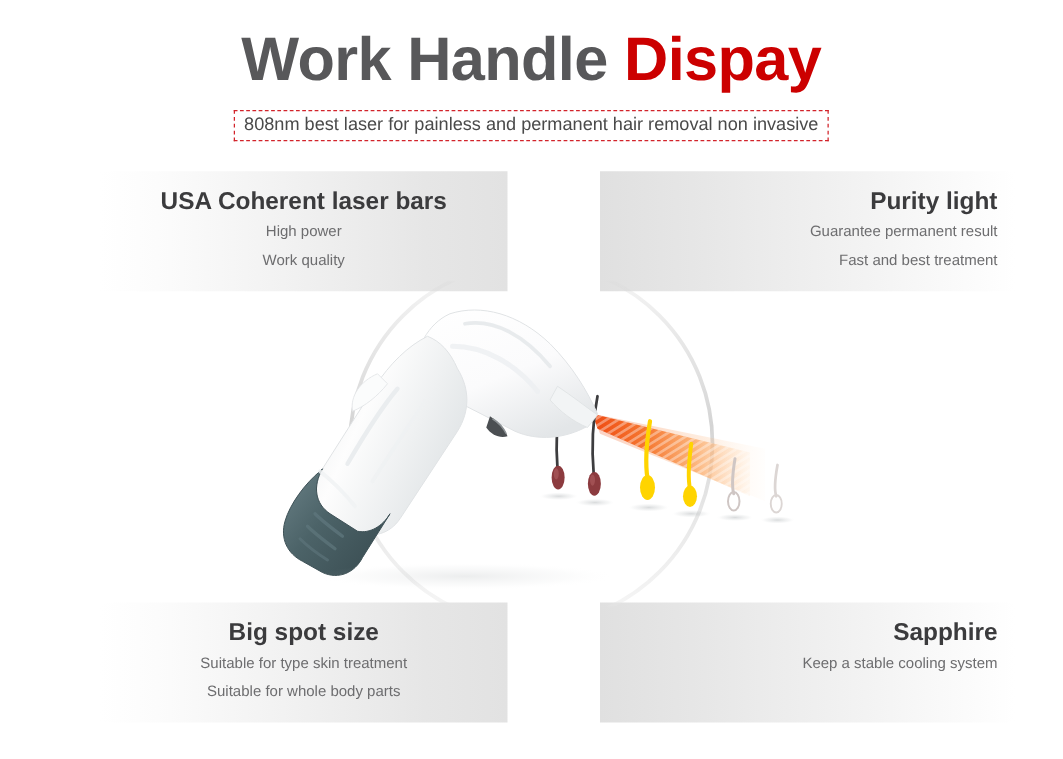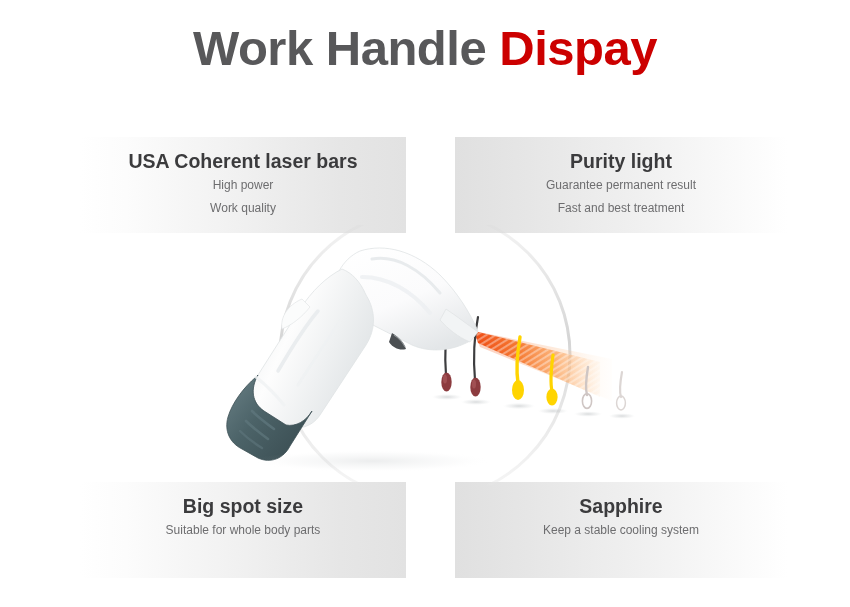--- a/index.html
+++ b/index.html
@@ -83,23 +83,23 @@
     width: 326px;
     text-align: center;
     background: linear-gradient(to right,
                 #ffffff 0%, #fcfcfc 14%, #f2f2f2 45%, #e6e6e6 80%, #e2e2e2 100%);
   }
   #panel-tl { top: 137px; }
   #panel-bl { top: 482px; }
 
   
   #panel-tr, #panel-br {
-    left: 455px;
+    left: 480px;
     width: 332px;
-    text-align: center;
+    text-align: right;
     background: linear-gradient(to right,
                 #e0e0e0 0%, #e6e6e6 22%, #f0f0f0 55%, #fafafa 85%, #ffffff 100%);
   }
   #panel-tr { top: 137px; }
   #panel-br { top: 482px; }
 
   
   #stage {
     position: absolute;
     top: 225px;
@@ -111,37 +111,41 @@
 </style>
 </head>
 <body>
 
 <div id="header">
 
   <div id="title">
     <span class="t-dark">Work Handle </span><span class="t-accent">Dispay</span>
   </div>
 
+  <div id="subtitle-wrap">
+    <div id="subtitle">808nm best laser for painless and permanent hair removal non invasive</div>
+  </div>
 
 </div>
 
 <div class="panel" id="panel-tl">
   <div class="p-title">USA Coherent laser bars</div>
   <div class="p-line">High power</div>
   <div class="p-line">Work quality</div>
 </div>
 
 <div class="panel" id="panel-tr">
   <div class="p-title">Purity light</div>
   <div class="p-line">Guarantee permanent result</div>
   <div class="p-line">Fast and best treatment</div>
 </div>
 
 <div class="panel" id="panel-bl">
   <div class="p-title">Big spot size</div>
+  <div class="p-line">Suitable for type skin treatment</div>
   <div class="p-line">Suitable for whole body parts</div>
 </div>
 
 <div class="panel" id="panel-br">
   <div class="p-title">Sapphire</div>
   <div class="p-line">Keep a stable cooling system</div>
 </div>
 
 <div id="stage">
   <svg width="850" height="260" viewBox="0 0 850 260" xmlns="http://www.w3.org/2000/svg">

